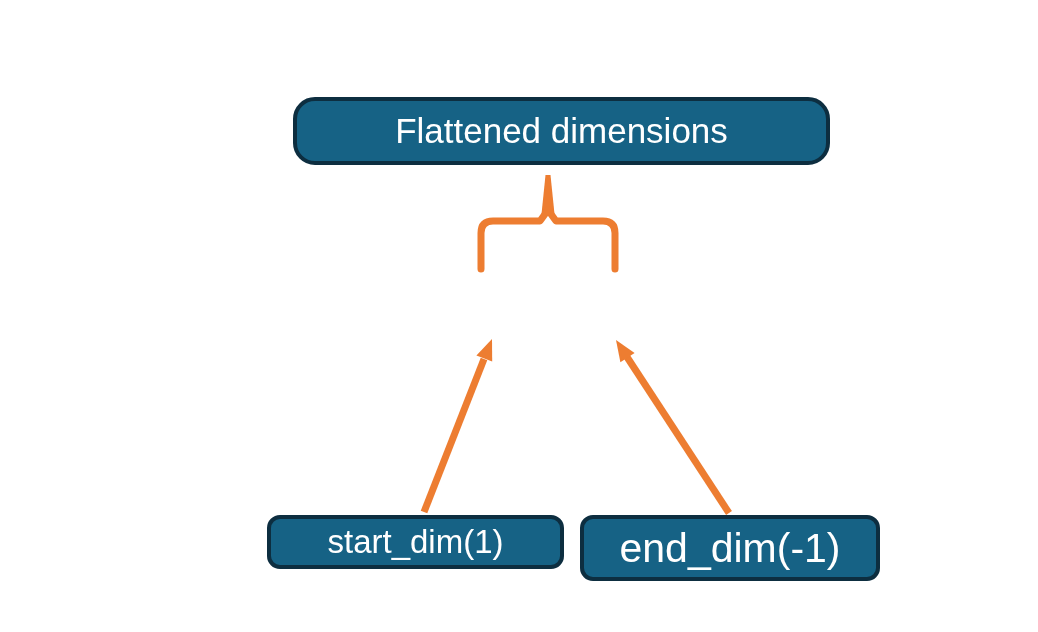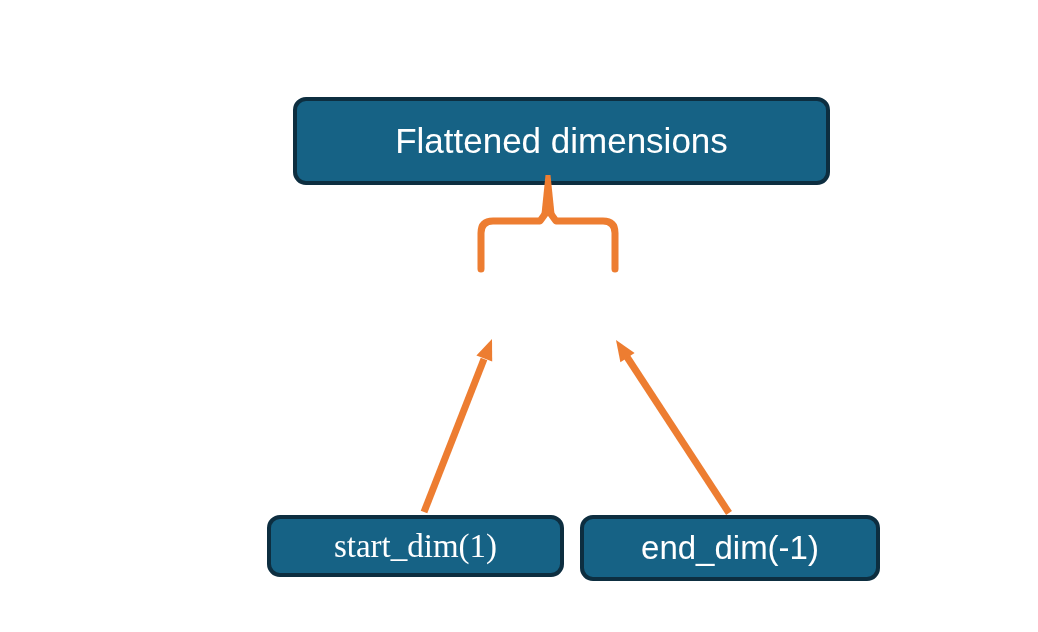--- a/index.html
+++ b/index.html
@@ -25,35 +25,34 @@
     background: var(--box-fill);
     border: 4px solid var(--box-border);
     border-radius: 13px;
     display: flex;
     align-items: center;
     justify-content: center;
     color: var(--text);
   }
   .node span { white-space: nowrap; }
   .top-box {
-    left: 293px; top: 97px; width: 537px; height: 88px;
-    font-size: 35px; border-radius: 13px;
+    left: 293px; top: 97px; width: 537px; height: 68px;
+    font-size: 35px; border-radius: 22px;
   }
   .main-box {
     left: 178px; top: 212px; width: 700px; height: 170px;
     font-size: 45px; border-width: 5px; border-radius: 22px;
   }
   .start-box {
-    left: 267px; top: 515px; width: 297px; height: 62px;
+    left: 267px; top: 515px; width: 297px; height: 54px;
     font-size: 33px;
-    font-family: Liberation Serif, serif;
   }
   .end-box {
     left: 580px; top: 515px; width: 300px; height: 66px;
-    font-size: 33px;
+    font-size: 41px;
   }
   .connector-layer {
     position: absolute;
     left: 0; top: 0;
     width: 1038px; height: 632px;
     z-index: 5;
     pointer-events: none;
   }
 </style>
 </head>

